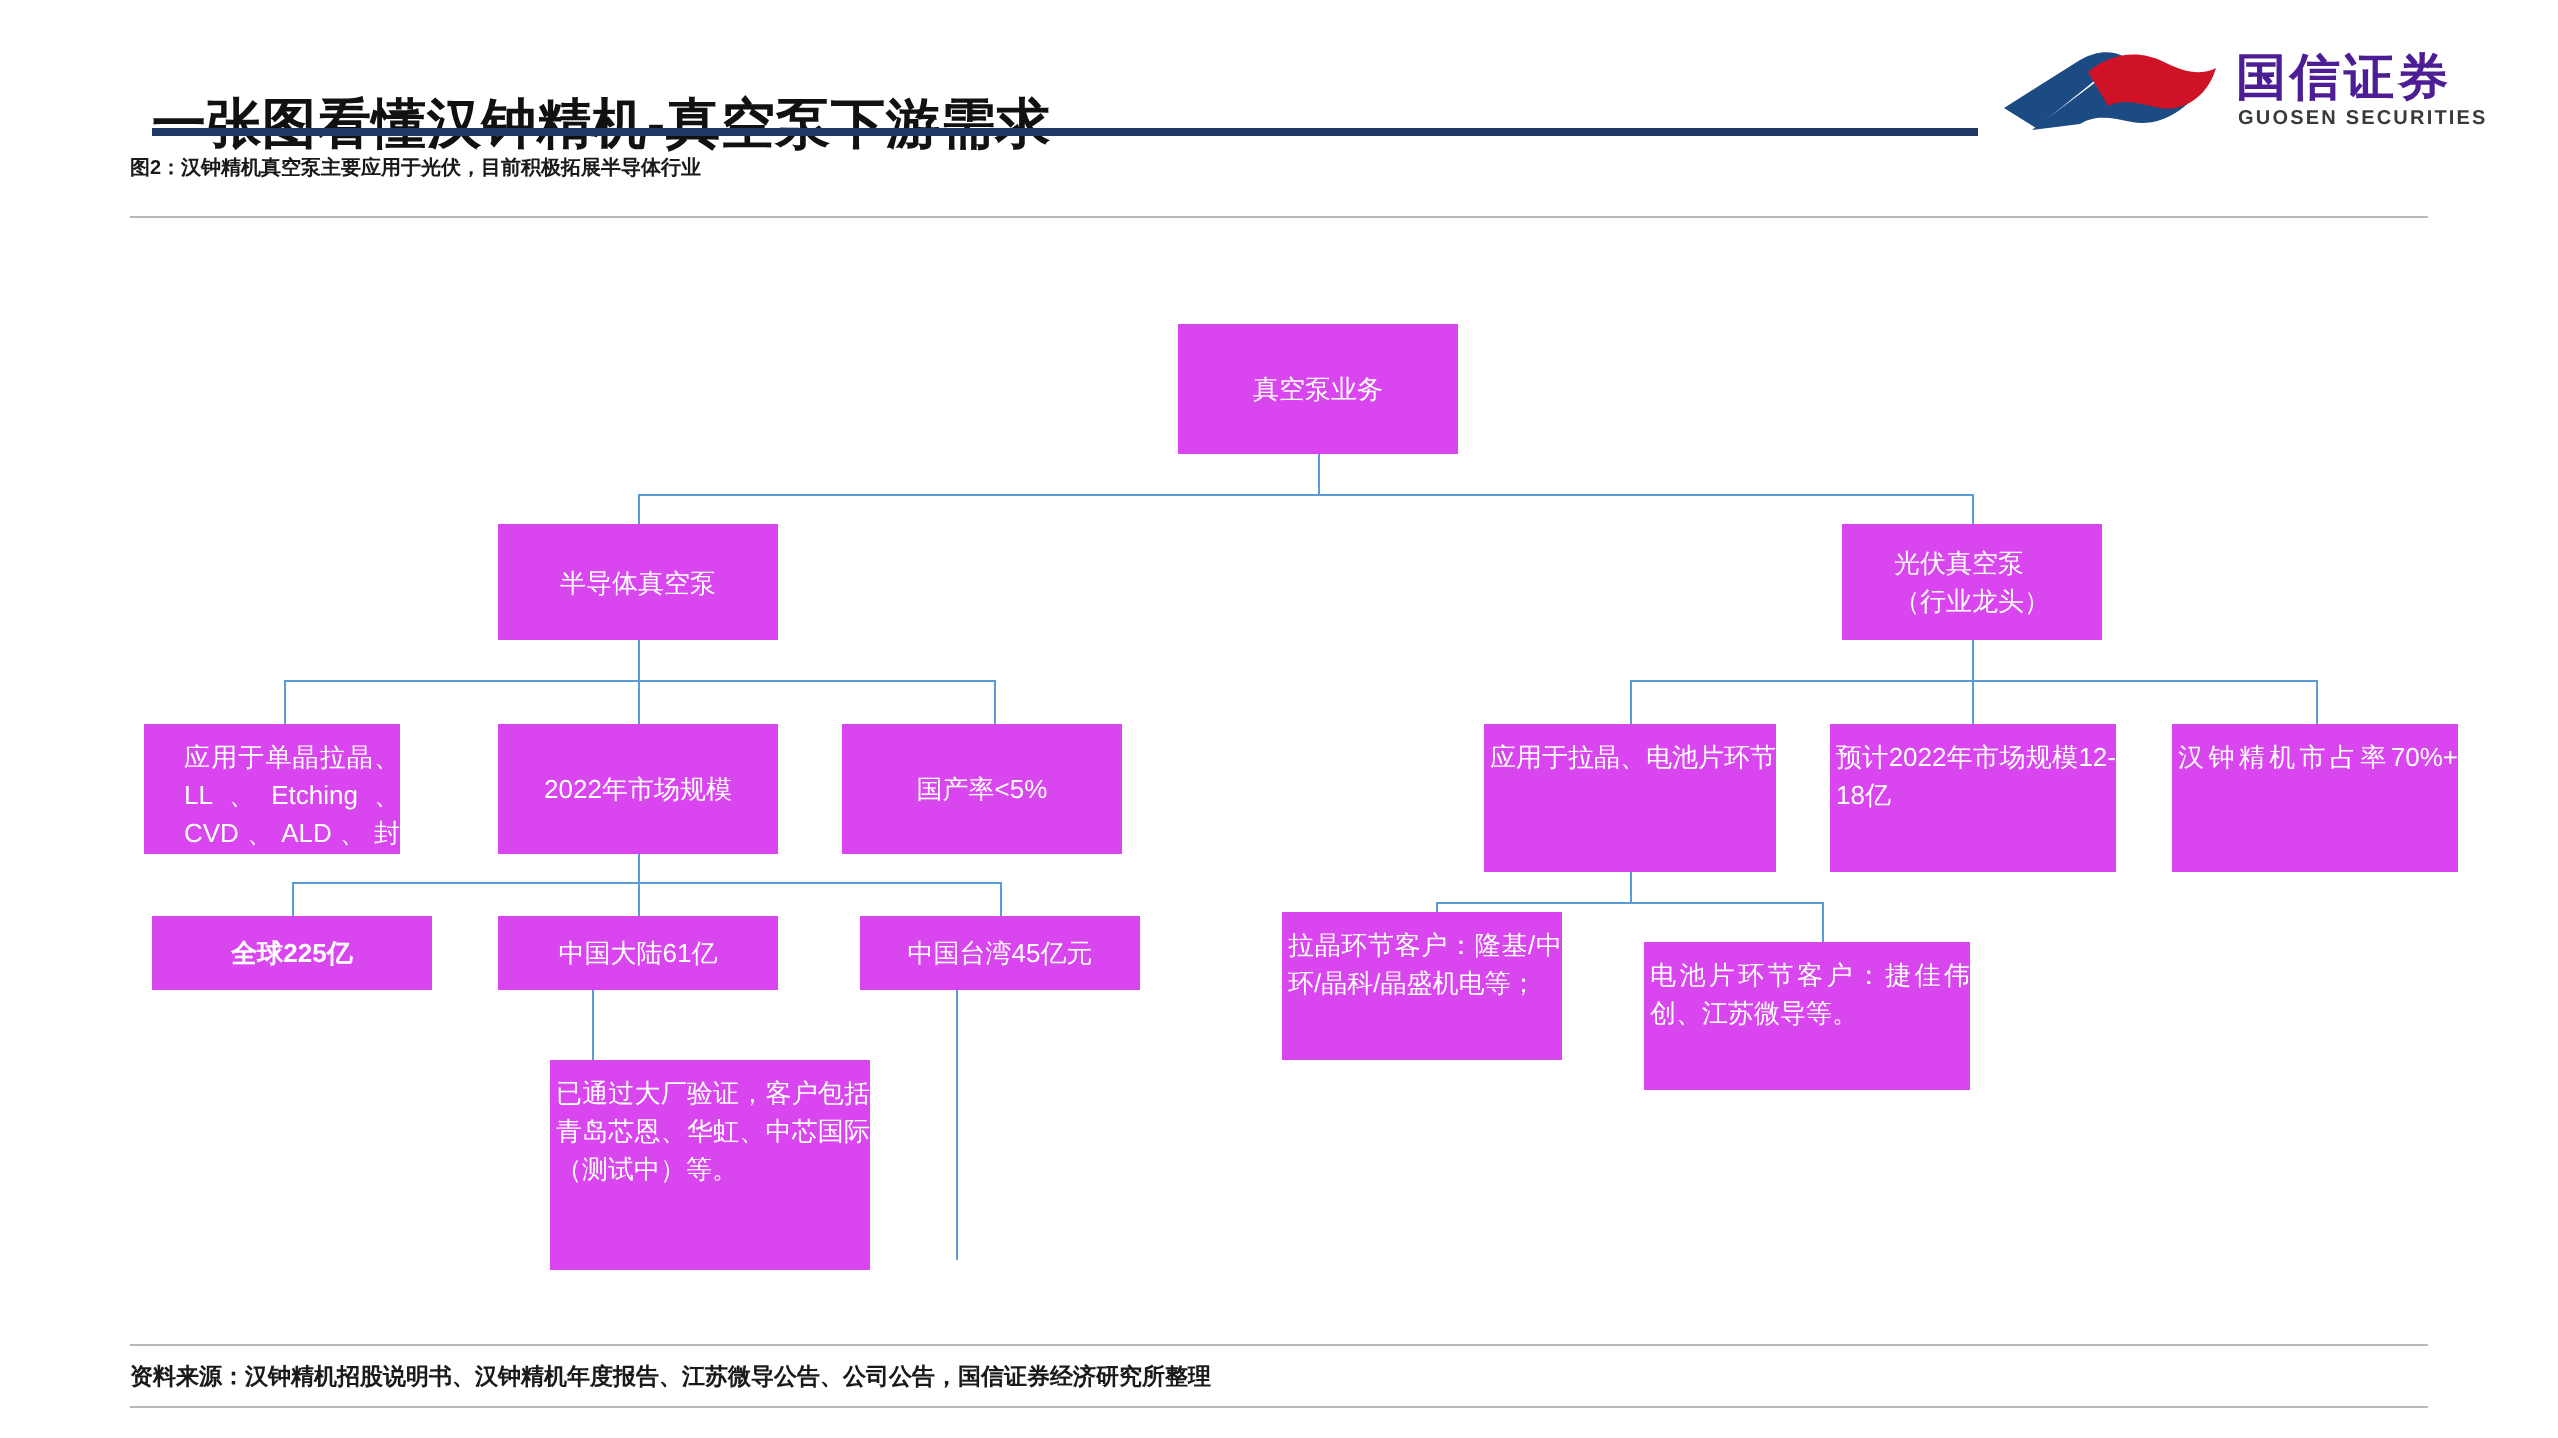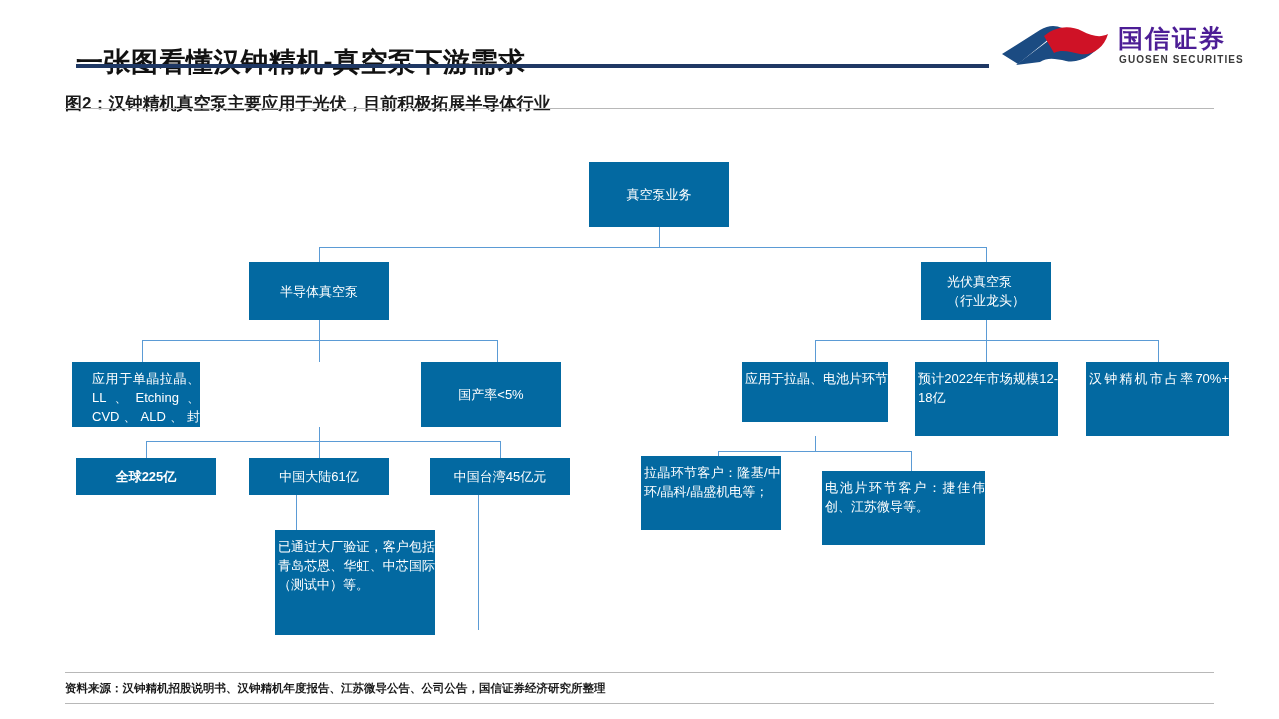--- a/index.html
+++ b/index.html
@@ -34,22 +34,22 @@
     position: absolute;
     left: 76px;
     top: 64px;
     width: 913px;
     height: 4px;
     background: #1f3864;
   }
   .subtitle {
     position: absolute;
     left: 65px;
-    top: 92px;
-    font-size: 17px;
+    top: 77px;
+    font-size: 10px;
     color: #1a1a1a;
     font-weight: bold;
     white-space: nowrap;
   }
   .subtitle-rule {
     position: absolute;
     left: 65px;
     top: 108px;
     width: 1149px;
     height: 1px;
@@ -88,21 +88,21 @@
     font-size: 10px;
     font-weight: bold;
     color: #3a3a3a;
     letter-spacing: 1.1px;
     white-space: nowrap;
   }
 
   
   .node {
     position: absolute;
-    background: #0369a1;
+    background: #d946ef;
     color: #ffffff;
     box-sizing: border-box;
     font-size: 13px;
     line-height: 19px;
     overflow: visible;
   }
   .node.center {
     display: flex;
     align-items: center;
     justify-content: center;
@@ -213,20 +213,23 @@
 
   <div class="node center" style="left:921px; top:262px; width:130px; height:58px; text-align:left;">
     <span class="txt">光伏真空泵
 （行业龙头）</span>
   </div>
 
   <div class="node just" style="left:72px; top:362px; width:128px; height:65px;padding-left:20px;">
     <span class="txt">应用于单晶拉晶、LL、Etching、CVD、ALD、封装、测试</span>
   </div>
 
+  <div class="node center nowrapbox" style="left:249px; top:362px; width:140px; height:65px;">
+    <span class="txt">2022年市场规模</span>
+  </div>
 
   <div class="node center nowrapbox" style="left:421px; top:362px; width:140px; height:65px;">
     <span class="txt">国产率&lt;5%</span>
   </div>
 
   <div class="node center nowrapbox" style="left:76px; top:458px; width:140px; height:37px;font-weight:bold;">
     <span class="txt">全球225亿</span>
   </div>
 
   <div class="node center nowrapbox" style="left:249px; top:458px; width:140px; height:37px;">
@@ -235,21 +238,21 @@
 
   <div class="node center nowrapbox" style="left:430px; top:458px; width:140px; height:37px;">
     <span class="txt">中国台湾45亿元</span>
   </div>
 
   <div class="node just" style="left:275px; top:530px; width:160px; height:105px;">
     <span class="txt">已通过大厂验证，客户包括青岛芯恩、华虹、中芯国际（测试中）等。</span>
   </div>
 
 
-  <div class="node just" style="left:742px; top:362px; width:146px; height:60px;">
+  <div class="node just" style="left:742px; top:362px; width:146px; height:74px;">
     <span class="txt">应用于拉晶、电池片环节</span>
   </div>
 
   <div class="node just" style="left:915px; top:362px; width:143px; height:74px;">
     <span class="txt">预计2022年市场规模12-18亿</span>
   </div>
 
   <div class="node just" style="left:1086px; top:362px; width:143px; height:74px; text-align-last:justify;">
     <span class="txt">汉钟精机市占率70%+</span>
   </div>

